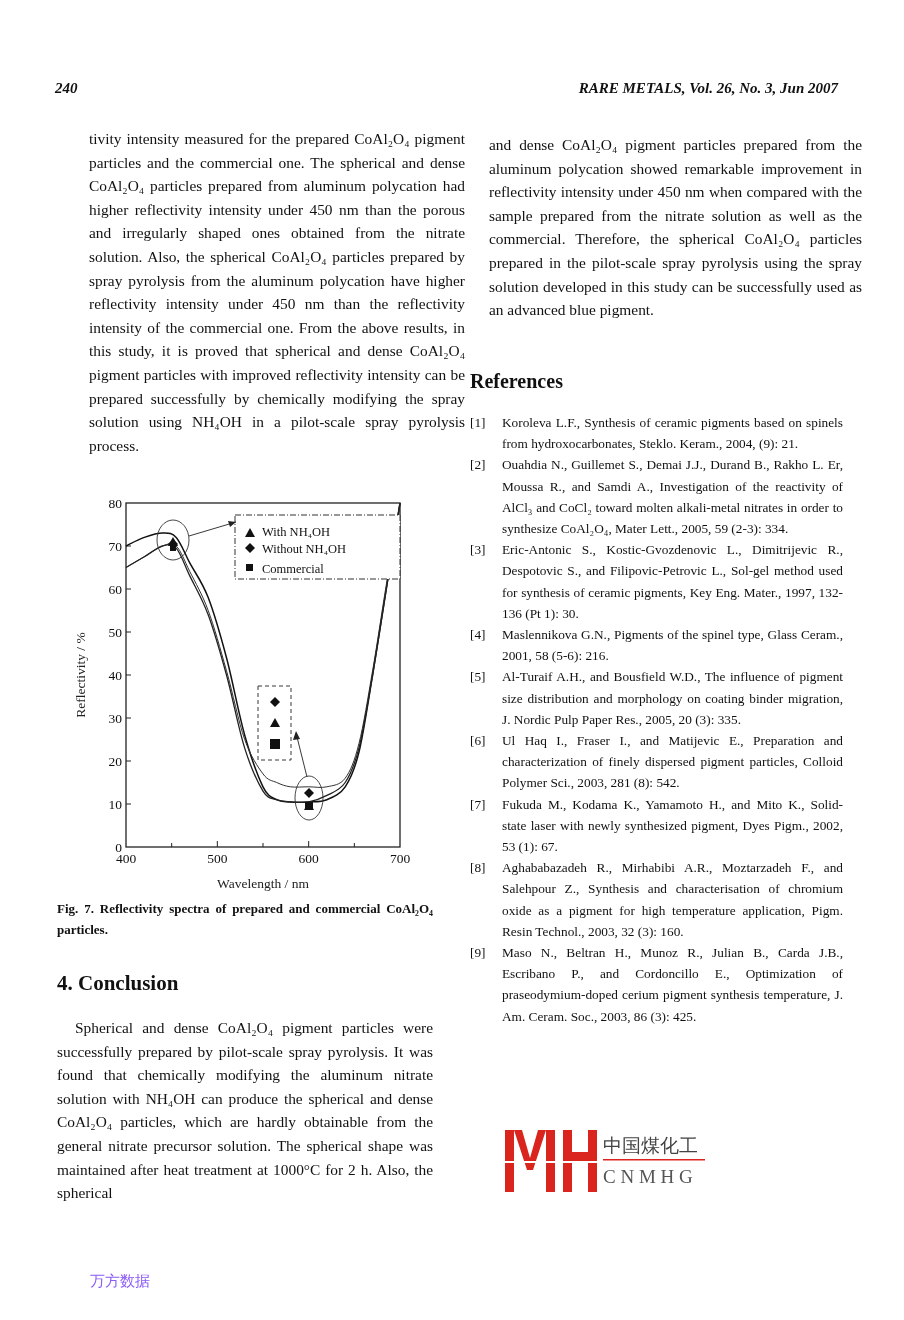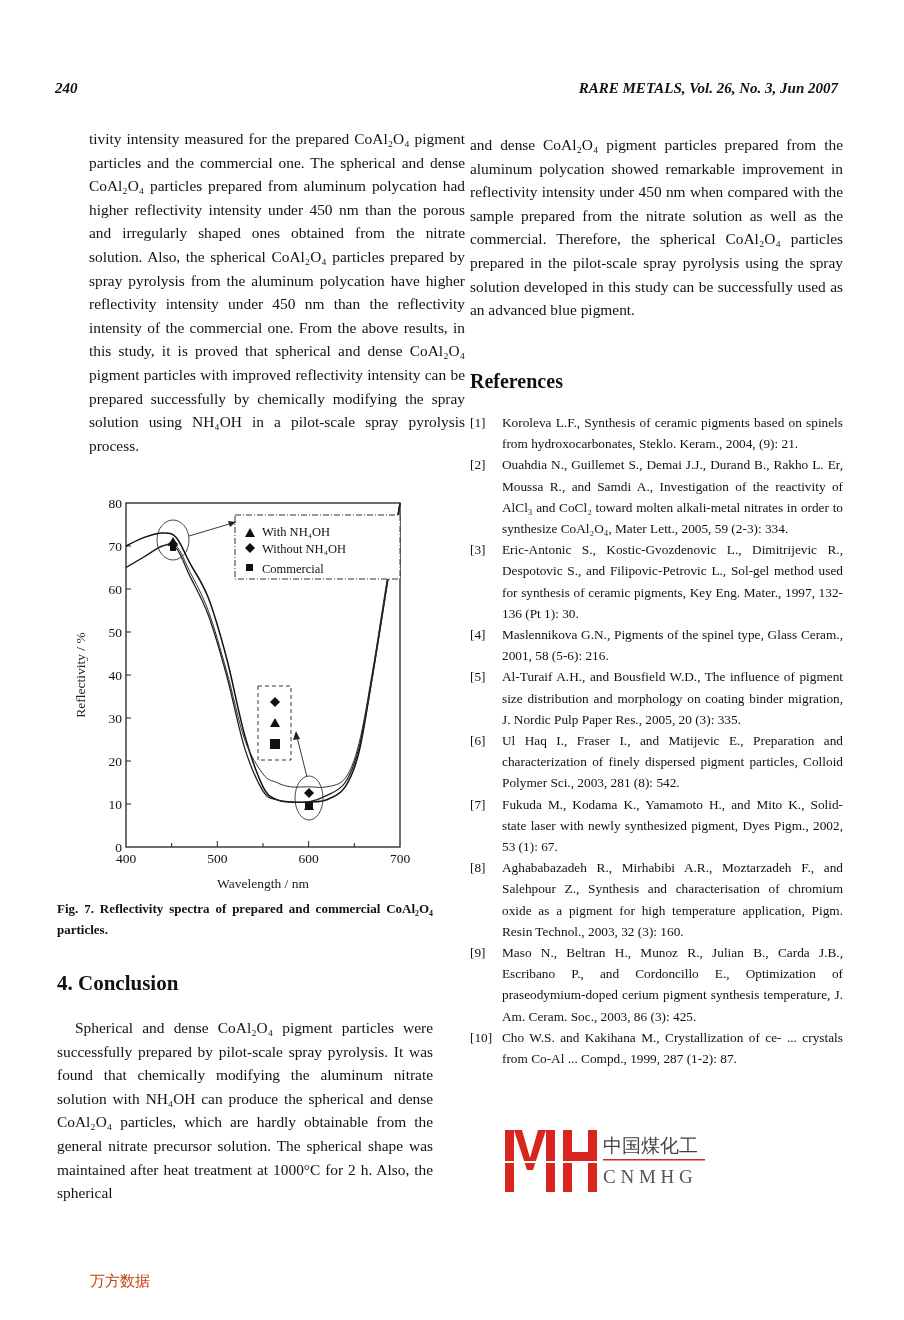--- a/index.html
+++ b/index.html
@@ -12,21 +12,21 @@
   .para p{margin:0;}
   .indent{text-indent:18px;}
   .caption{position:absolute;left:57px;top:898px;width:376px;font-size:13px;line-height:21px;font-weight:bold;text-align:justify;}
   .section-title{position:absolute;left:57px;top:971px;font-size:21px;font-weight:bold;font-family:"Liberation Serif",serif;}
   .refs-title{position:absolute;left:470px;top:370px;font-size:20px;font-weight:bold;}
   .refs{position:absolute;left:470px;top:412px;width:373px;font-size:13.3px;line-height:21.2px;}
   .ref{display:flex;text-align:justify;}
   .ref .num{width:32px;flex:none;}
   .ref .txt{flex:1;}
   .wm{position:absolute;left:505px;top:1130px;width:205px;height:62px;}
-  .footer{position:absolute;left:90px;top:1272px;font-family:"DejaVu Sans",sans-serif;font-size:15px;color:#c2410c;}
+  .footer{position:absolute;left:90px;top:1272px;font-family:"DejaVu Sans",sans-serif;font-size:15px;color:#8b5cf6;}
   svg text{font-family:"Liberation Serif",serif;}
 </style>
 </head>
 <body>
 
 <div class="hdr-left">240</div>
 <div class="hdr-right">RARE METALS, Vol. 26, No. 3, Jun 2007</div>
 
 <div class="col col-left para" style="top:127px;margin-left:32px;">
   <p>tivity intensity measured for the prepared CoAl₂O₄ pigment particles and the commercial one. The spherical and dense CoAl₂O₄ particles prepared from aluminum polycation had higher reflectivity intensity under 450 nm than the porous and irregularly shaped ones obtained from the nitrate solution. Also, the spherical CoAl₂O₄ particles prepared by spray pyrolysis from the aluminum polycation have higher reflectivity intensity under 450 nm than the reflectivity intensity of the commercial one. From the above results, in this study, it is proved that spherical and dense CoAl₂O₄ pigment particles with improved reflectivity intensity can be prepared successfully by chemically modifying the spray solution using NH₄OH in a pilot-scale spray pyrolysis process.</p>
@@ -108,21 +108,21 @@
   <text id="ylabel" x="0" y="0" font-size="13.5" text-anchor="middle" fill="#222" transform="translate(85,675) rotate(-90)" font-family="DejaVu Sans, sans-serif">Reflectivity / %</text>
 </svg>
 
 <div class="caption">Fig. 7.   Reflectivity spectra of prepared and commercial CoAl₂O₄ particles.</div>
 <div class="section-title">4.   Conclusion</div>
 
 <div class="col col-left para" style="top:1016px;">
   <p class="indent">Spherical and dense CoAl₂O₄ pigment particles were successfully prepared by pilot-scale spray pyrolysis. It was found that chemically modifying the aluminum nitrate solution with NH₄OH can produce the spherical and dense CoAl₂O₄ particles, which are hardly obtainable from the general nitrate precursor solution. The spherical shape was maintained after heat treatment at 1000°C for 2 h. Also, the spherical</p>
 </div>
 
-<div class="col col-right para" style="top:133px;">
+<div class="col col-right para" style="top:133px;margin-left:19px;">
   <p>and dense CoAl₂O₄ pigment particles prepared from the aluminum polycation showed remarkable improvement in reflectivity intensity under 450 nm when compared with the sample prepared from the nitrate solution as well as the commercial. Therefore, the spherical CoAl₂O₄ particles prepared in the pilot-scale spray pyrolysis using the spray solution developed in this study can be successfully used as an advanced blue pigment.</p>
 </div>
 
 <div class="refs-title">References</div>
 
 <div class="refs">
   <div class="ref">
       <span class="num">[1]</span>
       <span class="txt">Koroleva L.F., Synthesis of ceramic pigments based on spinels from hydroxocarbonates, Steklo. Keram., 2004, (9): 21.</span>
     </div>
@@ -151,24 +151,20 @@
       <span class="txt">Fukuda M., Kodama K., Yamamoto H., and Mito K., Solid-state laser with newly synthesized pigment, Dyes Pigm., 2002, 53 (1): 67.</span>
     </div>
   <div class="ref">
       <span class="num">[8]</span>
       <span class="txt">Aghababazadeh R., Mirhabibi A.R., Moztarzadeh F., and Salehpour Z., Synthesis and characterisation of chromium oxide as a pigment for high temperature application, Pigm. Resin Technol., 2003, 32 (3): 160.</span>
     </div>
   <div class="ref">
       <span class="num">[9]</span>
       <span class="txt">Maso N., Beltran H., Munoz R., Julian B., Carda J.B., Escribano P., and Cordoncillo E., Optimization of praseodymium-doped cerium pigment synthesis temperature, J. Am. Ceram. Soc., 2003, 86 (3): 425.</span>
     </div>
-  <div class="ref">
-      <span class="num">[10]</span>
-      <span class="txt">Cho W.S. and Kakihana M., Crystallization of ce- ... crystals from Co-Al ... Compd., 1999, 287 (1-2): 87.</span>
-    </div>
 </div>
 
 <svg class="wm" viewBox="0 0 205 62" width="205" height="62">
   <g>
     <rect x="0" y="0" width="9" height="62" fill="#d9251d"></rect>
     <polygon points="9,0 17,0 25,28 33,0 41,0 28,40 22,40" fill="#d9251d"></polygon>
     <rect x="41" y="0" width="9" height="62" fill="#d9251d"></rect>
     <rect x="58" y="0" width="9" height="62" fill="#d9251d"></rect>
     <rect x="67" y="22" width="16" height="9" fill="#d9251d"></rect>
     <rect x="83" y="0" width="9" height="62" fill="#d9251d"></rect>

